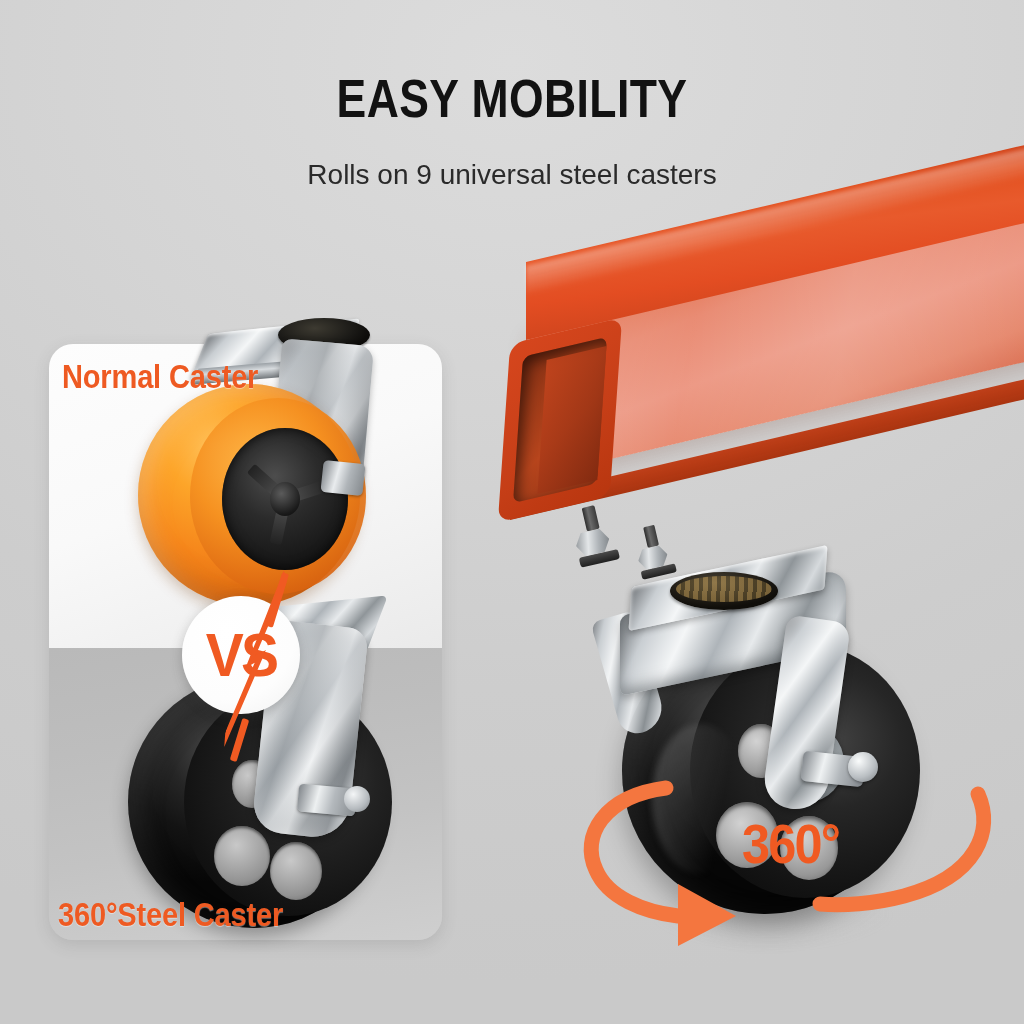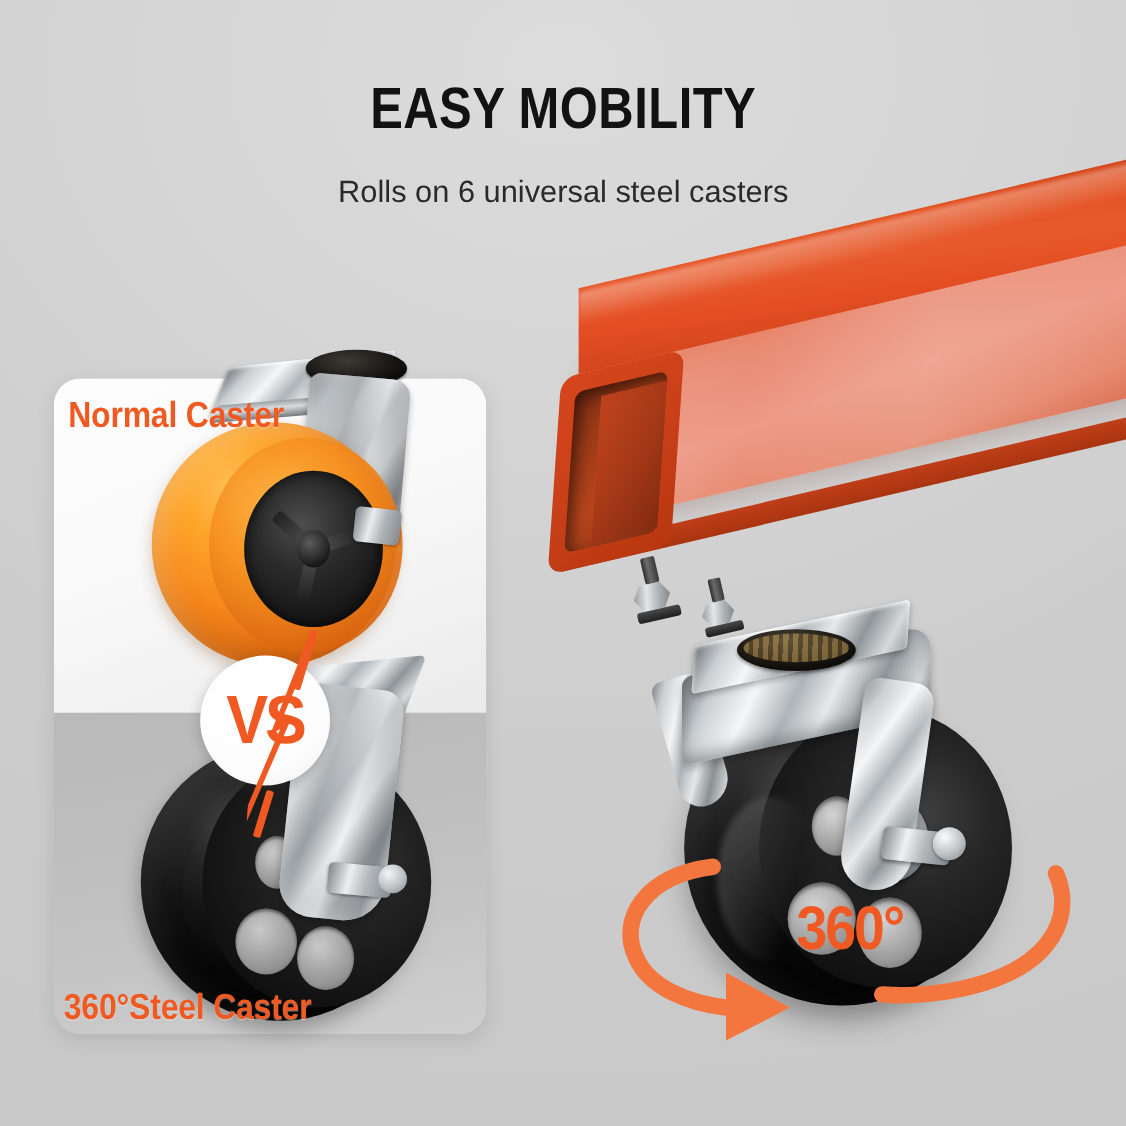--- a/index.html
+++ b/index.html
@@ -350,36 +350,36 @@
     box-shadow:0 1px 3px rgba(0,0,0,.4);
   }
   #bigc .reflection{
     position:absolute;left:60px;top:326px;width:232px;height:74px;
     border-radius:50%;
     background:radial-gradient(55% 60% at 50% 28%,rgba(130,130,130,.4),rgba(180,180,180,.12) 62%,rgba(200,200,200,0));
     filter:blur(5px);
   }
 
   
-  #arc360{position:absolute;left:556px;top:770px;width:420px;height:180px;text-align:right;}
+  #arc360{position:absolute;left:574px;top:770px;width:420px;height:180px;text-align:right;}
   #arc360 svg{position:absolute;left:0;top:0;}
   #arc360 .lbl{
     position:absolute;left:168px;top:46px;
     font-size:56px;font-weight:bold;color:#f05a22;line-height:1;
     letter-spacing:-2px;white-space:nowrap;
     transform:scaleX(.9);transform-origin:0 50%;
   }
 </style>
 </head>
 <body>
 
 <div id="stage">
 
   <div class="hd-title">EASY MOBILITY</div>
-  <div class="hd-sub">Rolls on 6 universal steel casters</div>
+  <div class="hd-sub">Rolls on 9 universal steel casters</div>
 
   <div id="inset">
     <div class="inset-top"></div>
     <div class="inset-bot"></div>
   </div>
 
   <div id="nc">
     <div class="plate chrome"></div>
     <div class="plate-lip"></div>
     <div class="race"></div>

